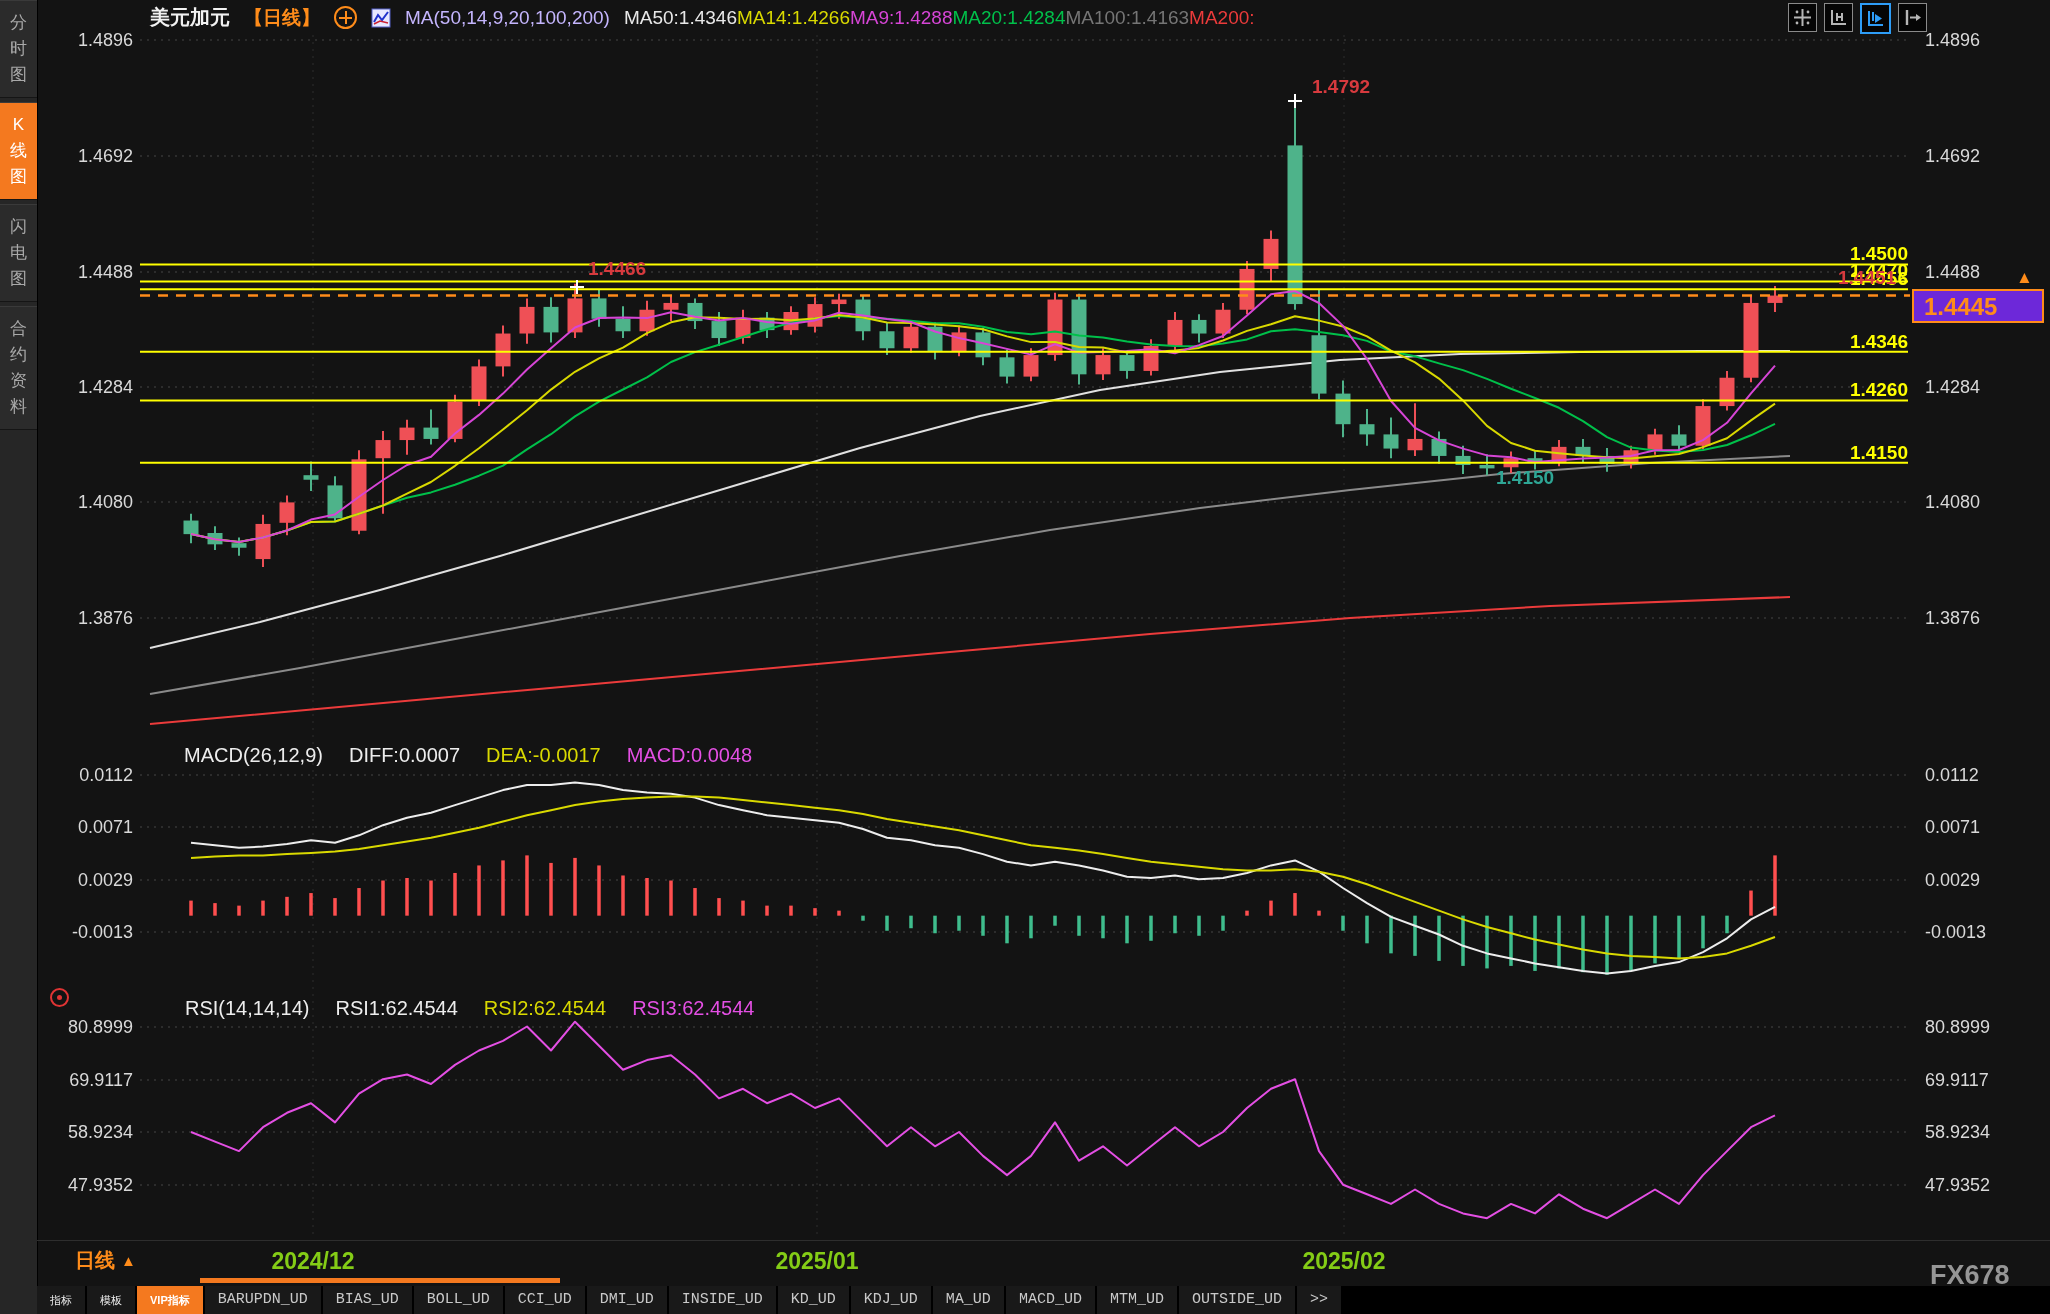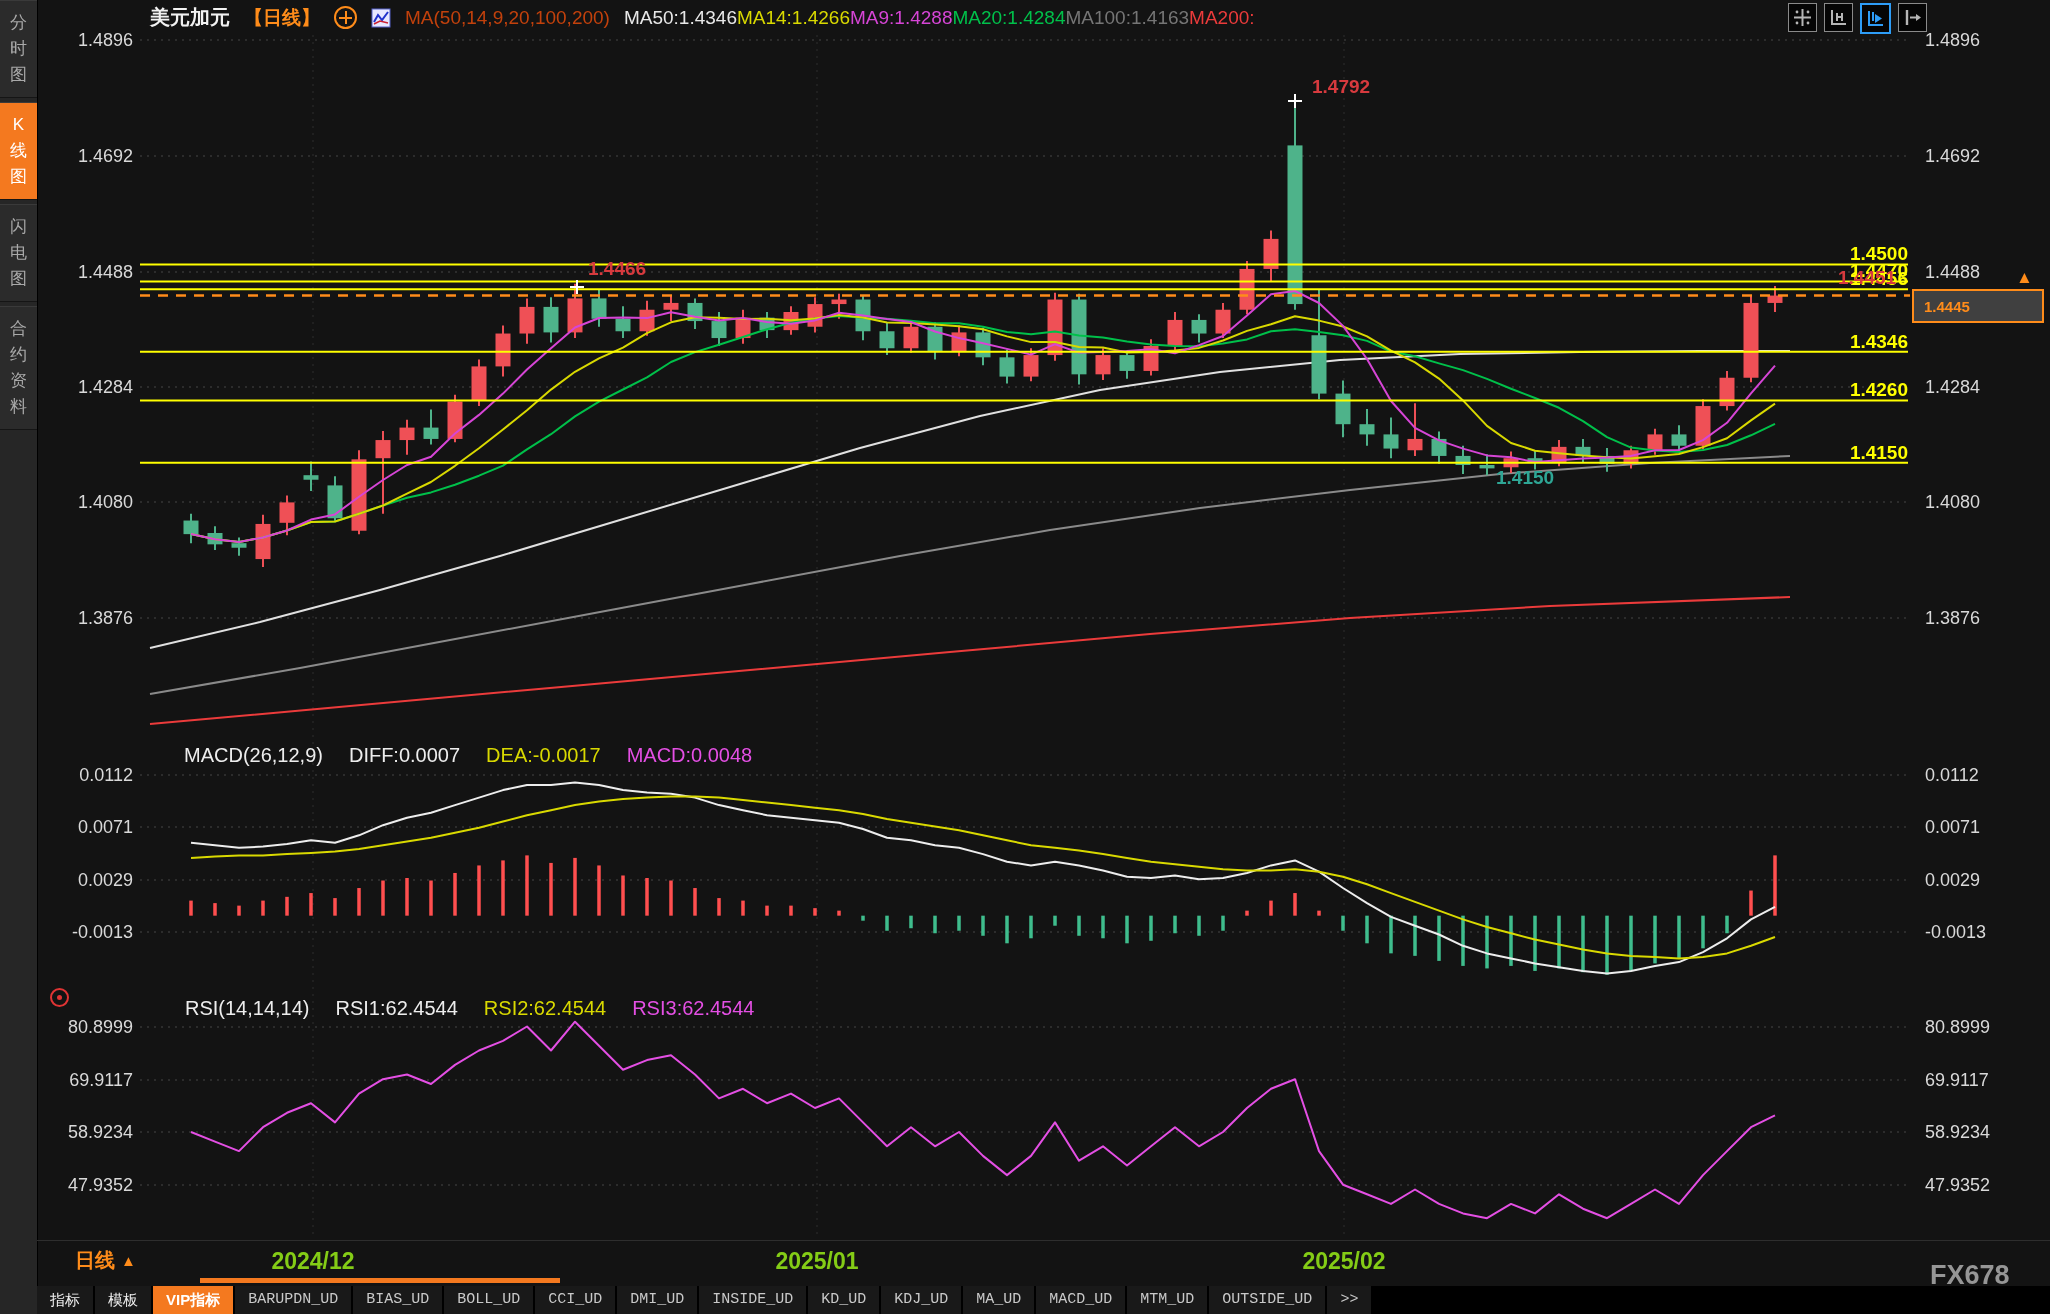--- a/index.html
+++ b/index.html
@@ -12,54 +12,54 @@
            padding:9px 0;color:#a9a9a9;font-size:17px;line-height:26px;cursor:pointer;
            background:#2b2b2b;border-top:1px solid #3a3a3a;border-bottom:1px solid #151515;margin-bottom:4px;}
   .sb-item.active{background:#f4791f;color:#ffffff;}
   
   #hdr{left:150px;top:4px;height:27px;display:flex;align-items:center;gap:14px;font-size:19px;white-space:nowrap;}
   .sym{color:#f2f2f2;font-weight:bold;font-size:20px;}
   .per{color:#ff8c1a;font-weight:bold;}
   .plus-ic{width:19px;height:19px;border:2px solid #ff8c1a;border-radius:50%;position:relative;display:inline-block;}
   .plus-ic:before{content:"";position:absolute;left:3px;right:3px;top:50%;height:2px;margin-top:-1px;background:#ff8c1a;}
   .plus-ic:after{content:"";position:absolute;top:3px;bottom:3px;left:50%;width:2px;margin-left:-1px;background:#ff8c1a;}
-  .magrp{color:#c2410c;}
+  .magrp{color:#c4b5fd;}
   .ma-item{font-size:19px;}
   
   #topicons{left:1788px;top:3px;display:flex;gap:7px;}
   .icbtn{width:27px;height:27px;border:1px solid #8a8a8a;background:#050505;display:flex;align-items:center;justify-content:center;cursor:pointer;}
   .icbtn.active{border:2px solid #2e9df7;}
   
   .axlab{position:absolute;color:#d9d9d9;font-size:18px;height:22px;line-height:22px;}
   .axlab.l{width:95px;text-align:right;left:38px;}
   .axlab.r{left:1925px;text-align:left;}
   
   .lvl{position:absolute;right:142px;color:#ffff00;font-weight:bold;font-size:19px;height:22px;line-height:22px;}
   .pvt{position:absolute;font-weight:bold;font-size:19px;height:22px;line-height:22px;}
   
-  #badge{left:1912px;top:288px;width:132px;height:34px;border:2px solid #ff8c1a;background:#404040;
-         color:#ff8c1a;font-size:15px;font-weight:bold;line-height:32px;padding-left:10px;box-sizing:border-box;}
+  #badge{left:1912px;top:288px;width:132px;height:34px;border:2px solid #ff8c1a;background:#6d28d9;
+         color:#ff8c1a;font-size:24px;font-weight:bold;line-height:32px;padding-left:10px;box-sizing:border-box;}
   #badge-arrow{left:2016px;top:268px;color:#ff8c1a;font-size:17px;}
   
   .ind-hdr{display:flex;gap:26px;font-size:20px;white-space:nowrap;}
   .w{color:#ededed;} .y{color:#d9d900;} .m{color:#e44fe4;}
   
   #rsidot{left:50px;top:988px;width:15px;height:15px;border:2px solid #e03434;border-radius:50%;display:flex;align-items:center;justify-content:center;}
   #rsidot i{width:5px;height:5px;background:#e03434;border-radius:50%;}
   
   #daterow-border{left:37px;top:1240px;width:2013px;height:1px;background:#2e2e2e;}
   .datelab{position:absolute;top:1248px;color:#84cc16;font-size:23px;font-weight:bold;transform:translateX(-50%);}
   #tfsel{left:75px;top:1247px;color:#ff8c1a;font-size:20px;font-weight:bold;display:flex;align-items:center;gap:6px;cursor:pointer;}
   #tfsel .tri{font-size:15px;}
   #scrollthumb{left:200px;top:1278px;width:360px;height:5px;background:#f4791f;cursor:pointer;}
   
   #toolbar{left:37px;top:1286px;width:2013px;height:28px;background:#000;display:flex;gap:2px;align-items:stretch;}
   .tab{background:#191919;color:#c9c9c9;font-family:"Liberation Mono","DejaVu Sans Mono",monospace;
        font-size:15px;line-height:28px;padding:0 13px;white-space:nowrap;cursor:pointer;}
-  .tab.cn{font-family:"Liberation Sans","DejaVu Sans",sans-serif;font-size:15px;color:#f0f0f0;}
+  .tab.cn{font-family:"Liberation Sans","DejaVu Sans",sans-serif;font-size:11px;color:#f0f0f0;}
   .tab.active{background:#f4791f;color:#fff;font-weight:bold;}
   #watermark{left:1930px;top:1260px;color:#969696;font-size:27px;font-weight:bold;z-index:5;}
   svg#chart{left:0;top:0;}
 </style>
 </head>
 <body>
 
 <svg id="chart" class="abs" width="2050" height="1314" viewBox="0 0 2050 1314">
     <line x1="313" y1="35" x2="313" y2="1238" stroke="#2f2f2f" stroke-dasharray="2 5"></line>
     <line x1="817" y1="35" x2="817" y2="1238" stroke="#2f2f2f" stroke-dasharray="2 5"></line>

